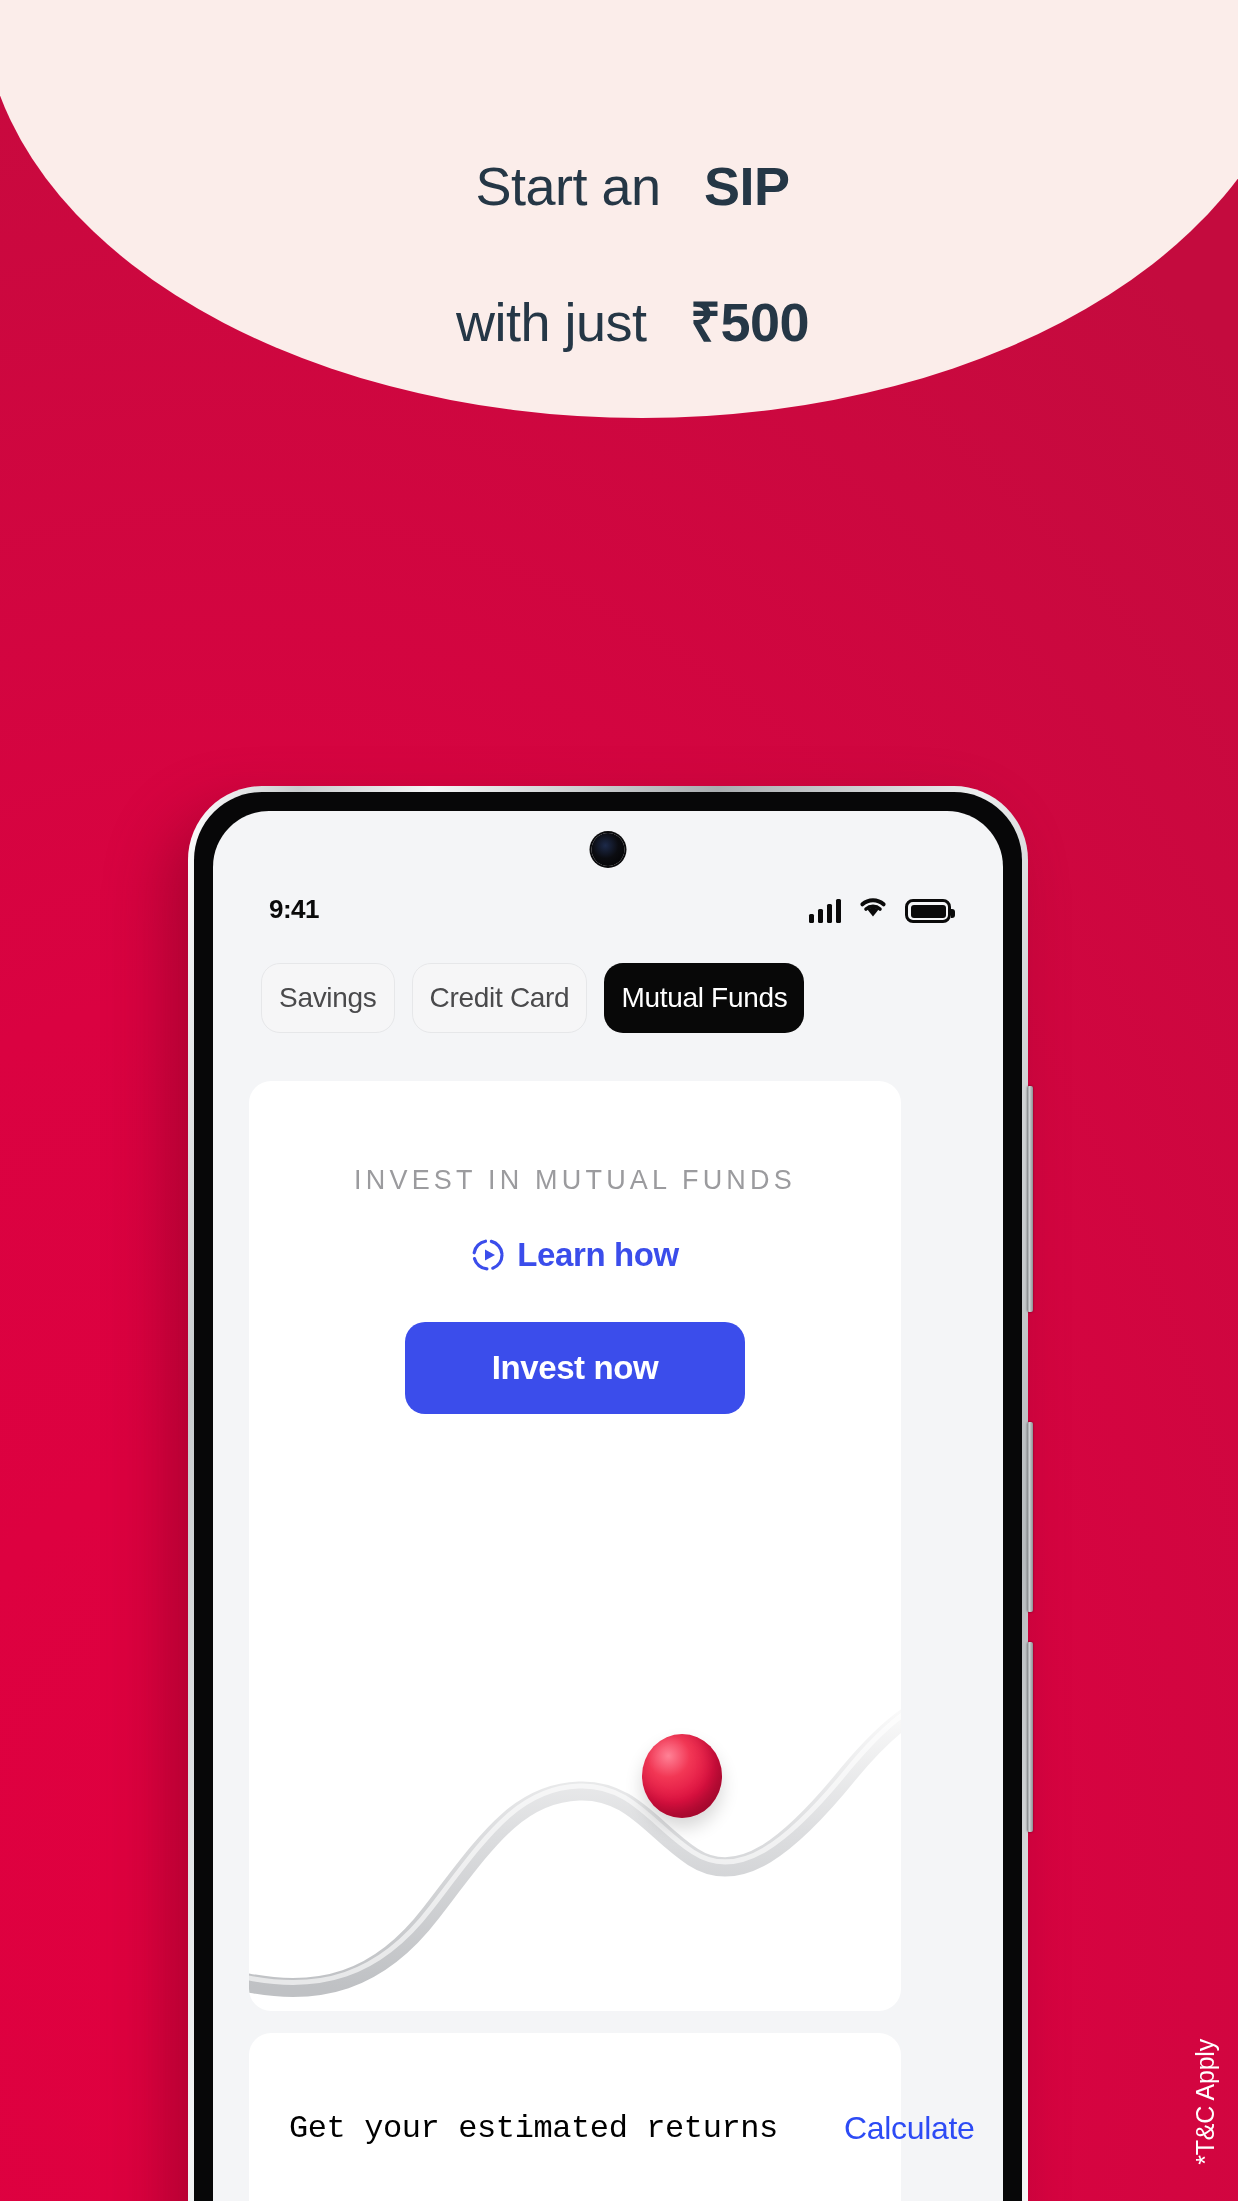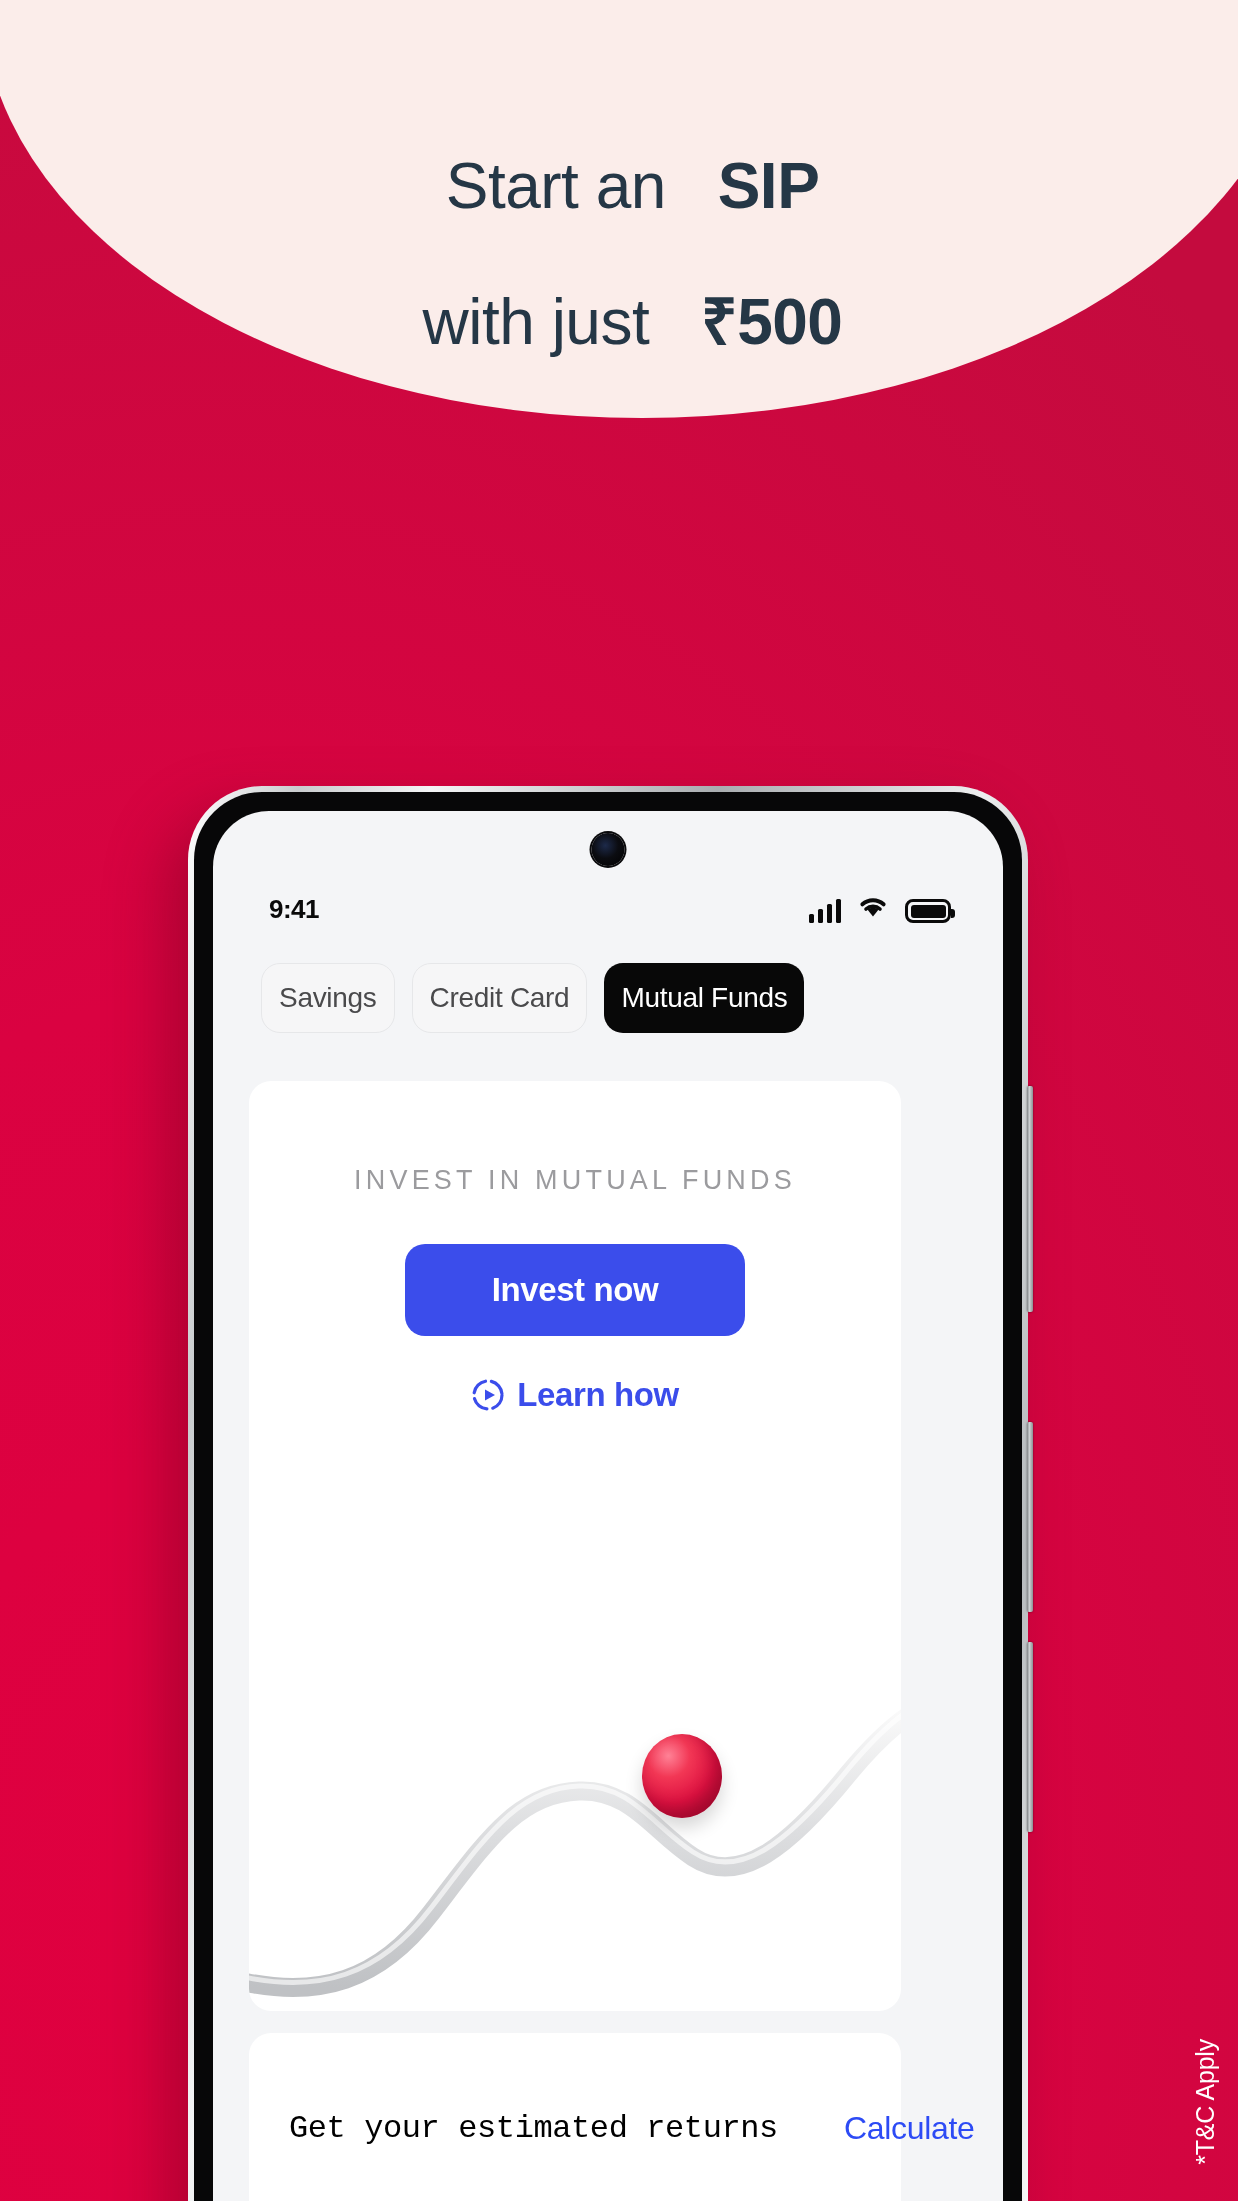--- a/index.html
+++ b/index.html
@@ -31,21 +31,21 @@
   #headline{
     position:absolute;
     left:0; top:118px;
     width:1238px;
     text-align:center;
     color:#253746;
     letter-spacing:-0.5px;
     z-index:4;
   }
   #headline .line{
-    font-size:64px;
+    font-size:54px;
     line-height:136px;
     white-space:nowrap;
     padding-left:27px;
   }
   #headline .light{ font-weight:400; }
   #headline .bold { font-weight:700; }
 
   
   #phone{
     position:absolute;
@@ -299,31 +299,31 @@
       <div id="tabs">
         <div class="tab inactive">Savings</div>
         <div class="tab inactive">Credit Card</div>
         <div class="tab active">Mutual Funds</div>
       </div>
 
       <div id="main-card">
 
         <div id="card-eyebrow">INVEST IN MUTUAL FUNDS</div>
 
-        <div id="invest-btn">Invest now</div>
-
         <div id="learn-how">
           <span>
             <svg width="34" height="34" viewBox="0 0 34 34">
               <circle cx="17" cy="17" r="14" fill="none" stroke="#3B4DEB" stroke-width="3.2" stroke-linecap="round" stroke-dasharray="17 6"></circle>
               <path d="M14 11.5 L24 17 L14 22.5 Z" fill="#3B4DEB"></path>
             </svg>
           </span>
           <span>Learn how</span>
         </div>
+
+        <div id="invest-btn">Invest now</div>
 
         <div id="curve-art">
           <svg viewBox="0 0 652 330" preserveAspectRatio="none">
             <defs>
               <linearGradient id="curveGrad" x1="0" y1="0" x2="0" y2="1">
                 <stop offset="0%" stop-color="#FAFAFA"></stop>
                 <stop offset="45%" stop-color="#DCDDDF"></stop>
                 <stop offset="100%" stop-color="#BFC1C4"></stop>
               </linearGradient>
             </defs>

